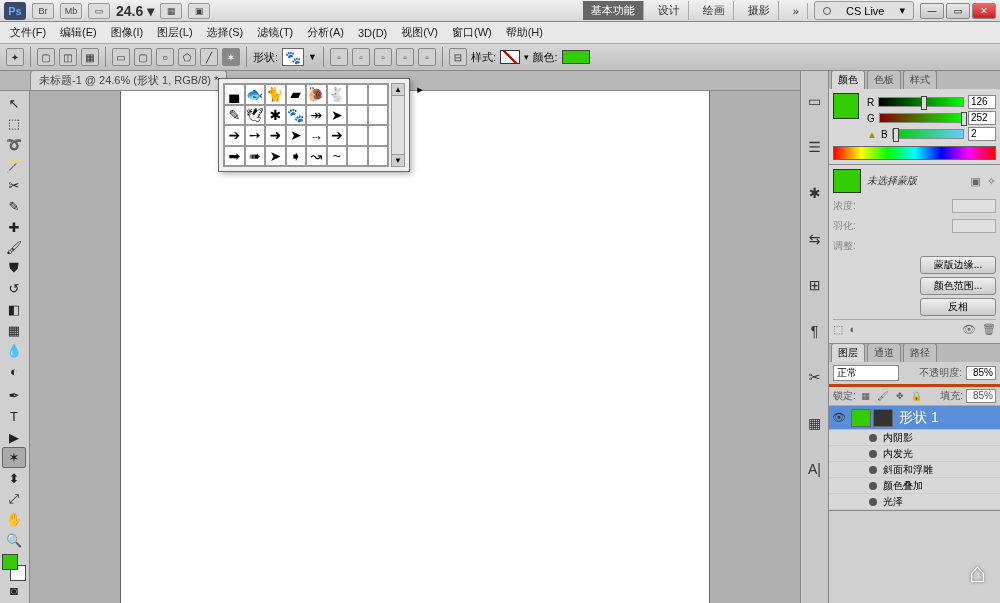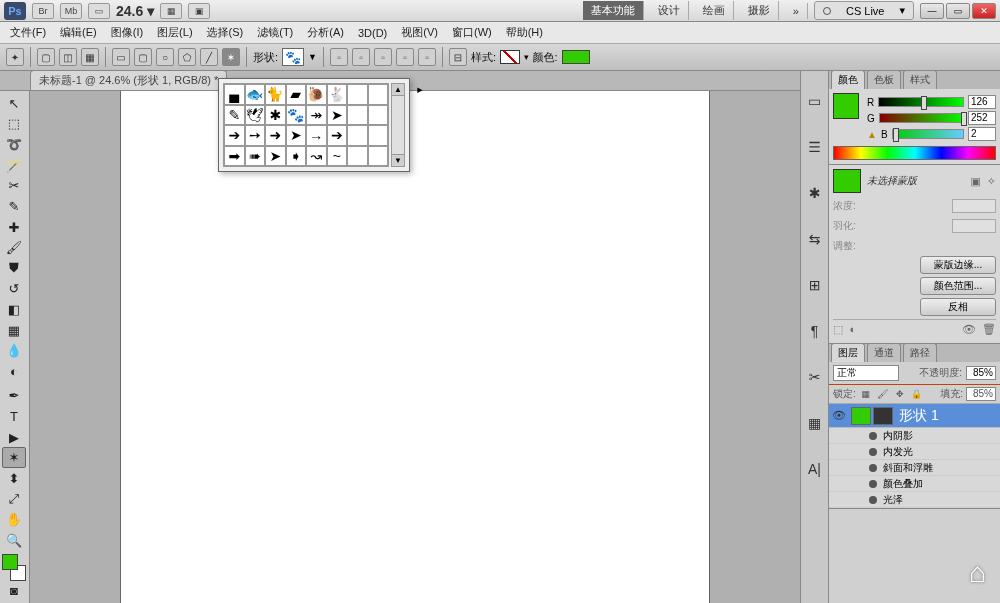--- a/index.html
+++ b/index.html
@@ -86,21 +86,21 @@
 
 .mask-panel .mask-row{display:flex;align-items:center;gap:6px;}
 .mask-panel .mask-sw{width:28px;height:24px;background:#3c0;border:1px solid #333;}
 .mask-panel .mask-txt{font-size:10px;color:#333;font-style:italic;}
 .mask-panel .field-row{display:flex;align-items:center;justify-content:space-between;margin-top:6px;font-size:10px;color:#888;}
 .mask-panel .field-input{width:44px;height:14px;border:1px solid #aaa;background:#e0e0e0;}
 .mask-btn{display:block;width:76px;margin:3px 0 3px auto;font-size:10px;padding:1px 4px;background:linear-gradient(#eee,#ccc);border:1px solid #888;border-radius:3px;text-align:center;}
 
 
 .layers-body { padding: 0; }
-.layers-ctrl { display: flex; align-items: center; padding: 3px 4px; gap: 4px; font-size: 10px; border-bottom:1px solid #c2410c;background:#d0d0d0;}
+.layers-ctrl { display: flex; align-items: center; padding: 3px 4px; gap: 4px; font-size: 10px; border-bottom:3px solid #c2410c;background:#d0d0d0;}
 .blend-sel { width: 66px; height: 16px; border: 1px solid #888; background: #fff; padding: 0 3px; font-size: 10px; }
 .opa-field{width:30px;height:14px;border:1px solid #888;background:#fff;font-size:10px;text-align:right;padding:0 2px;}
 .lock-row{display:flex;align-items:center;padding:2px 4px;gap:3px;font-size:10px;border-bottom:1px solid #aaa;background:#d0d0d0;color:#555;}
 .lock-ic{width:14px;height:14px;display:flex;align-items:center;justify-content:center;font-size:9px;}
 .layer-list { background: #d8d8d8; max-height: 150px; overflow: hidden; }
 .layer-row { display: flex; align-items: center; height: 24px; border-bottom: 1px solid #bbb; }
 .layer-row.sel { background: #5a8ed8; color: #fff; }
 .eye-col{width:20px;text-align:center;font-size:11px;color:#333;}
 .layer-thumbs{display:flex;gap:2px;padding:2px;}
 .lthumb{width:20px;height:18px;border:1px solid #666;background:#3c0;}

